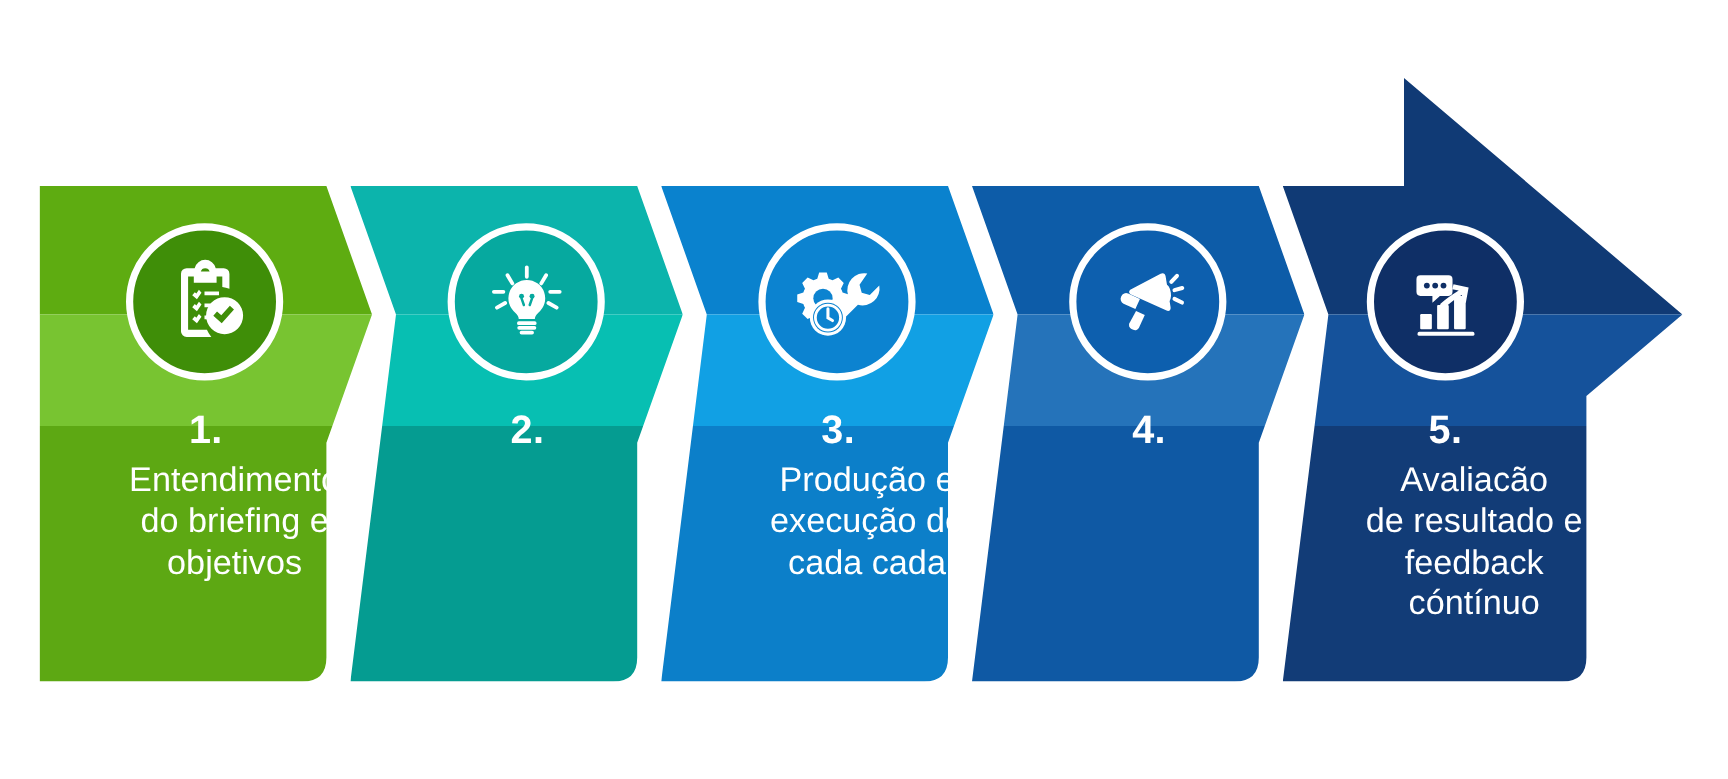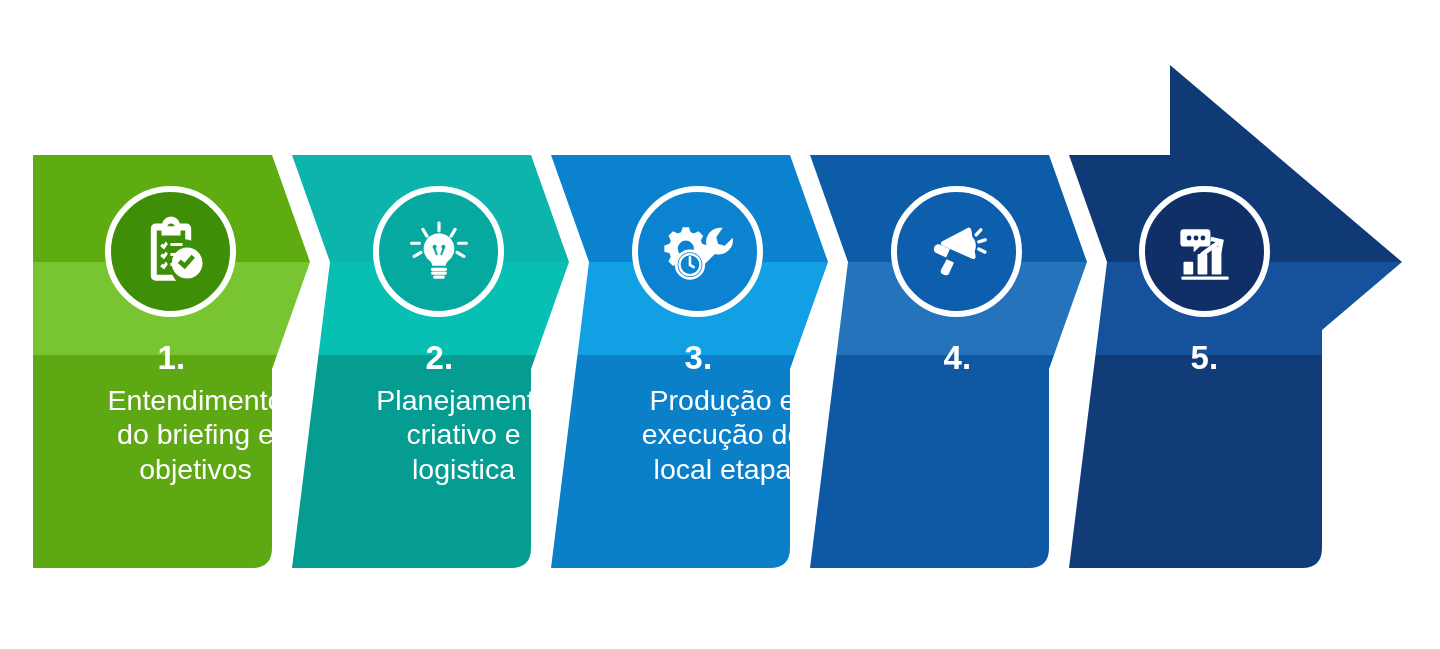--- a/index.html
+++ b/index.html
@@ -144,23 +144,20 @@
           <path d="M32 16.6a12.6 12.6 0 0 1 7.9 22.4c-1.5 1.3-2.3 2.6-2.4 4.3H26.5c-.1-1.7-.9-3-2.4-4.3A12.6 12.6 0 0 1 32 16.6z" fill="#ffffff" stroke="none"></path>
           <circle cx="28.4" cy="27.8" r="1.7" fill="#06A99F" stroke="none"></circle>
           <circle cx="35.6" cy="27.8" r="1.7" fill="#06A99F" stroke="none"></circle>
           <path d="M28.4 29.2l1.6 4.6M35.6 29.2L34 33.8" stroke="#06A99F" stroke-width="1.7"></path>
           <path d="M26.6 46.2h10.8M26.8 49.4h10.4M28.4 52.6h7.2" stroke-width="2.6"></path>
         </svg>
       </span>
     </div>
     <div class="step-text" style="left:0; top:341px; width:259px;">
       <div class="step-number">2.</div>
-      <div class="step-label">Planejamento
-criativo e
-logistica</div>
     </div>
   </div>
 
   <div class="step-overlay" style="left:569px; width:259px;">
     <div class="badge" style="left:63px; top:186px; width:131px; height:131px; background:#0C83D0; border:6px solid #ffffff;">
       <span>
         <svg width="78" height="78" viewBox="0 0 64 64">
           <path fill="#ffffff" d="M24.6 11.6l1.3 4.2a11 11 0 0 1 2.6 1.1l4-1.9 3.7 3.7-1.9 4a11 11 0 0 1 1.1 2.6l4.2 1.3v5.2l-4.2 1.3a11 11 0 0 1-1.1 2.6l1.9 4-3.7 3.7-4-1.9a11 11 0 0 1-2.6 1.1l-1.3 4.2h-5.2l-1.3-4.2a11 11 0 0 1-2.6-1.1l-4 1.9-3.7-3.7 1.9-4a11 11 0 0 1-1.1-2.6l-4.2-1.3v-5.2l4.2-1.3a11 11 0 0 1 1.1-2.6l-1.9-4 3.7-3.7 4 1.9a11 11 0 0 1 2.6-1.1l1.3-4.2z"></path>
           <circle cx="22" cy="29.2" r="6.6" fill="#0C83D0"></circle>
           <path fill="#ffffff" d="M52.3 12.2a11.6 11.6 0 0 0-13.2 14.6L19.9 46a4.8 4.8 0 0 0 6.8 6.8l19.2-19.2a11.6 11.6 0 0 0 14.6-13.2l-6.5 6.5-5.5-1.5-1.5-5.5z"></path>
@@ -168,21 +165,21 @@
           <circle cx="25.4" cy="42.4" r="10.2" fill="#0C83D0"></circle>
           <circle cx="25.4" cy="42.4" r="8.6" fill="none" stroke="#ffffff" stroke-width="1.9"></circle>
           <path d="M25.4 36.4v6.2l3.1 1.8" fill="none" stroke="#ffffff" stroke-width="2.1" stroke-linecap="round"></path>
         </svg>
       </span>
     </div>
     <div class="step-text" style="left:0; top:341px; width:259px;">
       <div class="step-number">3.</div>
       <div class="step-label">Produção e
 execução de
-local etapa</div>
+cada cada</div>
     </div>
   </div>
 
   <div class="step-overlay" style="left:828px; width:259px;">
     <div class="badge" style="left:63px; top:186px; width:131px; height:131px; background:#0D5FAE; border:6px solid #ffffff;">
       <span>
         <svg width="74" height="74" viewBox="0 0 64 64" fill="#ffffff">
           <path d="M40.8 11.4c1.6-1.1 3.3-.3 3.6 1.7l3.6 22.4c.3 2-1.1 3.2-2.9 2.4L19.4 26.3c-1.5-.7-1.8-2.4-.5-3.4z"></path>
           <path d="M17.4 25.6l8.5 3.9-3.3 7.3-8.5-3.9a3.7 3.7 0 0 1-1.8-4.9l.2-.5a3.7 3.7 0 0 1 4.9-1.9z"></path>
           <path d="M23.1 38.2l6.3 2.9-4.2 9.2a3.1 3.1 0 0 1-4.1 1.5l-1.3-.6a3.1 3.1 0 0 1-1.5-4.1z"></path>
@@ -209,16 +206,20 @@
           <rect x="13.4" y="40.4" width="8.4" height="11" rx="0.8"></rect>
           <rect x="25.6" y="33.8" width="8.4" height="17.6" rx="0.8"></rect>
           <rect x="37.8" y="27.4" width="8.4" height="24" rx="0.8"></rect>
           <rect x="11.5" y="53.2" width="41" height="2.9" rx="1.2"></rect>
           <path d="M27.6 33.4c4.2-3.6 8.6-7 13.6-9.9l-4.7-1 .9-3.6 10.9 2.4-2 11-3.7-.7 1-5.1c-4.7 2.8-8.9 6.1-12.9 9.6z"></path>
         </svg>
       </span>
     </div>
     <div class="step-text" style="left:0; top:341px; width:235px;">
       <div class="step-number">5.</div>
+      <div class="step-label">Avaliacão
+de resultado e
+feedback
+cóntínuo</div>
     </div>
   </div>
 
 </div>
 
 </body></html>

